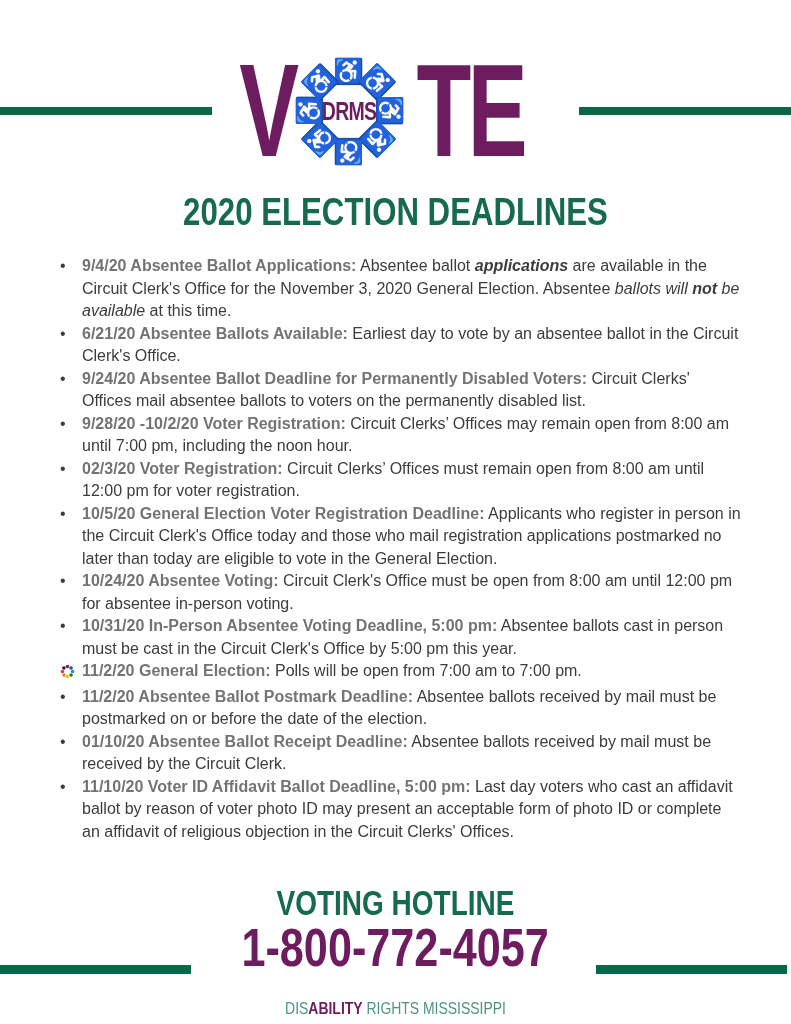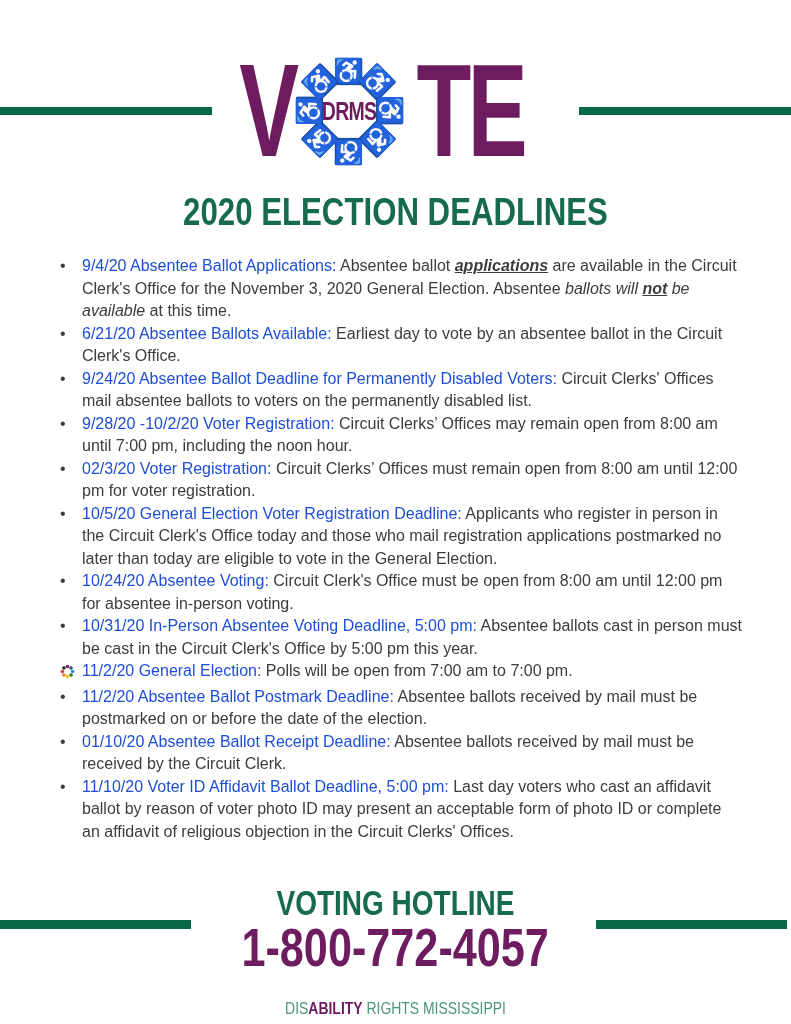--- a/index.html
+++ b/index.html
@@ -56,32 +56,32 @@
     margin:24px 48px 0 60px;
     font-size:16px; line-height:22.5px;
   }
   .deadline-item { display:flex; }
   .marker {
     flex:0 0 22px; text-align:left; color:#3d3c3c;
     font-size:16px; line-height:22.5px;
   }
   .marker svg { margin-top:4px; }
   .item-text { flex:1; }
-  .lead { color:#1d4ed8; font-weight:normal;text-align:center; }
+  .lead { color:#737373; font-weight:bold;text-align:center; }
   .s-i  { font-style:italic;margin-top:36px; }
-  .s-bi { font-style:italic; font-weight:bold;text-decoration:underline; }
+  .s-bi { font-style:italic; font-weight:bold; }
 
   
   .hotline-label {
     margin-top:42px; text-align:center;
     font-weight:bold; font-size:35px; line-height:1;
     color:#166a4d; transform:scaleX(.8); transform-origin:center;
     white-space:nowrap;
   }
-  .hotline-row { display:flex; align-items:flex-start; margin-top:0px; }
+  .hotline-row { display:flex; align-items:flex-end; margin-top:0px; }
   .rule-hot { height:9px; background:#076945; flex:1; }
   .rule-hot-left { margin-right:12px; }
   .rule-hot-right { margin-left:8px; margin-right:4px; }
   .hotline-number {
     font-weight:bold; font-size:54px; line-height:1.0;
     color:#6e1c60; display:inline-block;
     transform:scaleX(.8); transform-origin:center;
     letter-spacing:0px; white-space:nowrap;
   }
 

